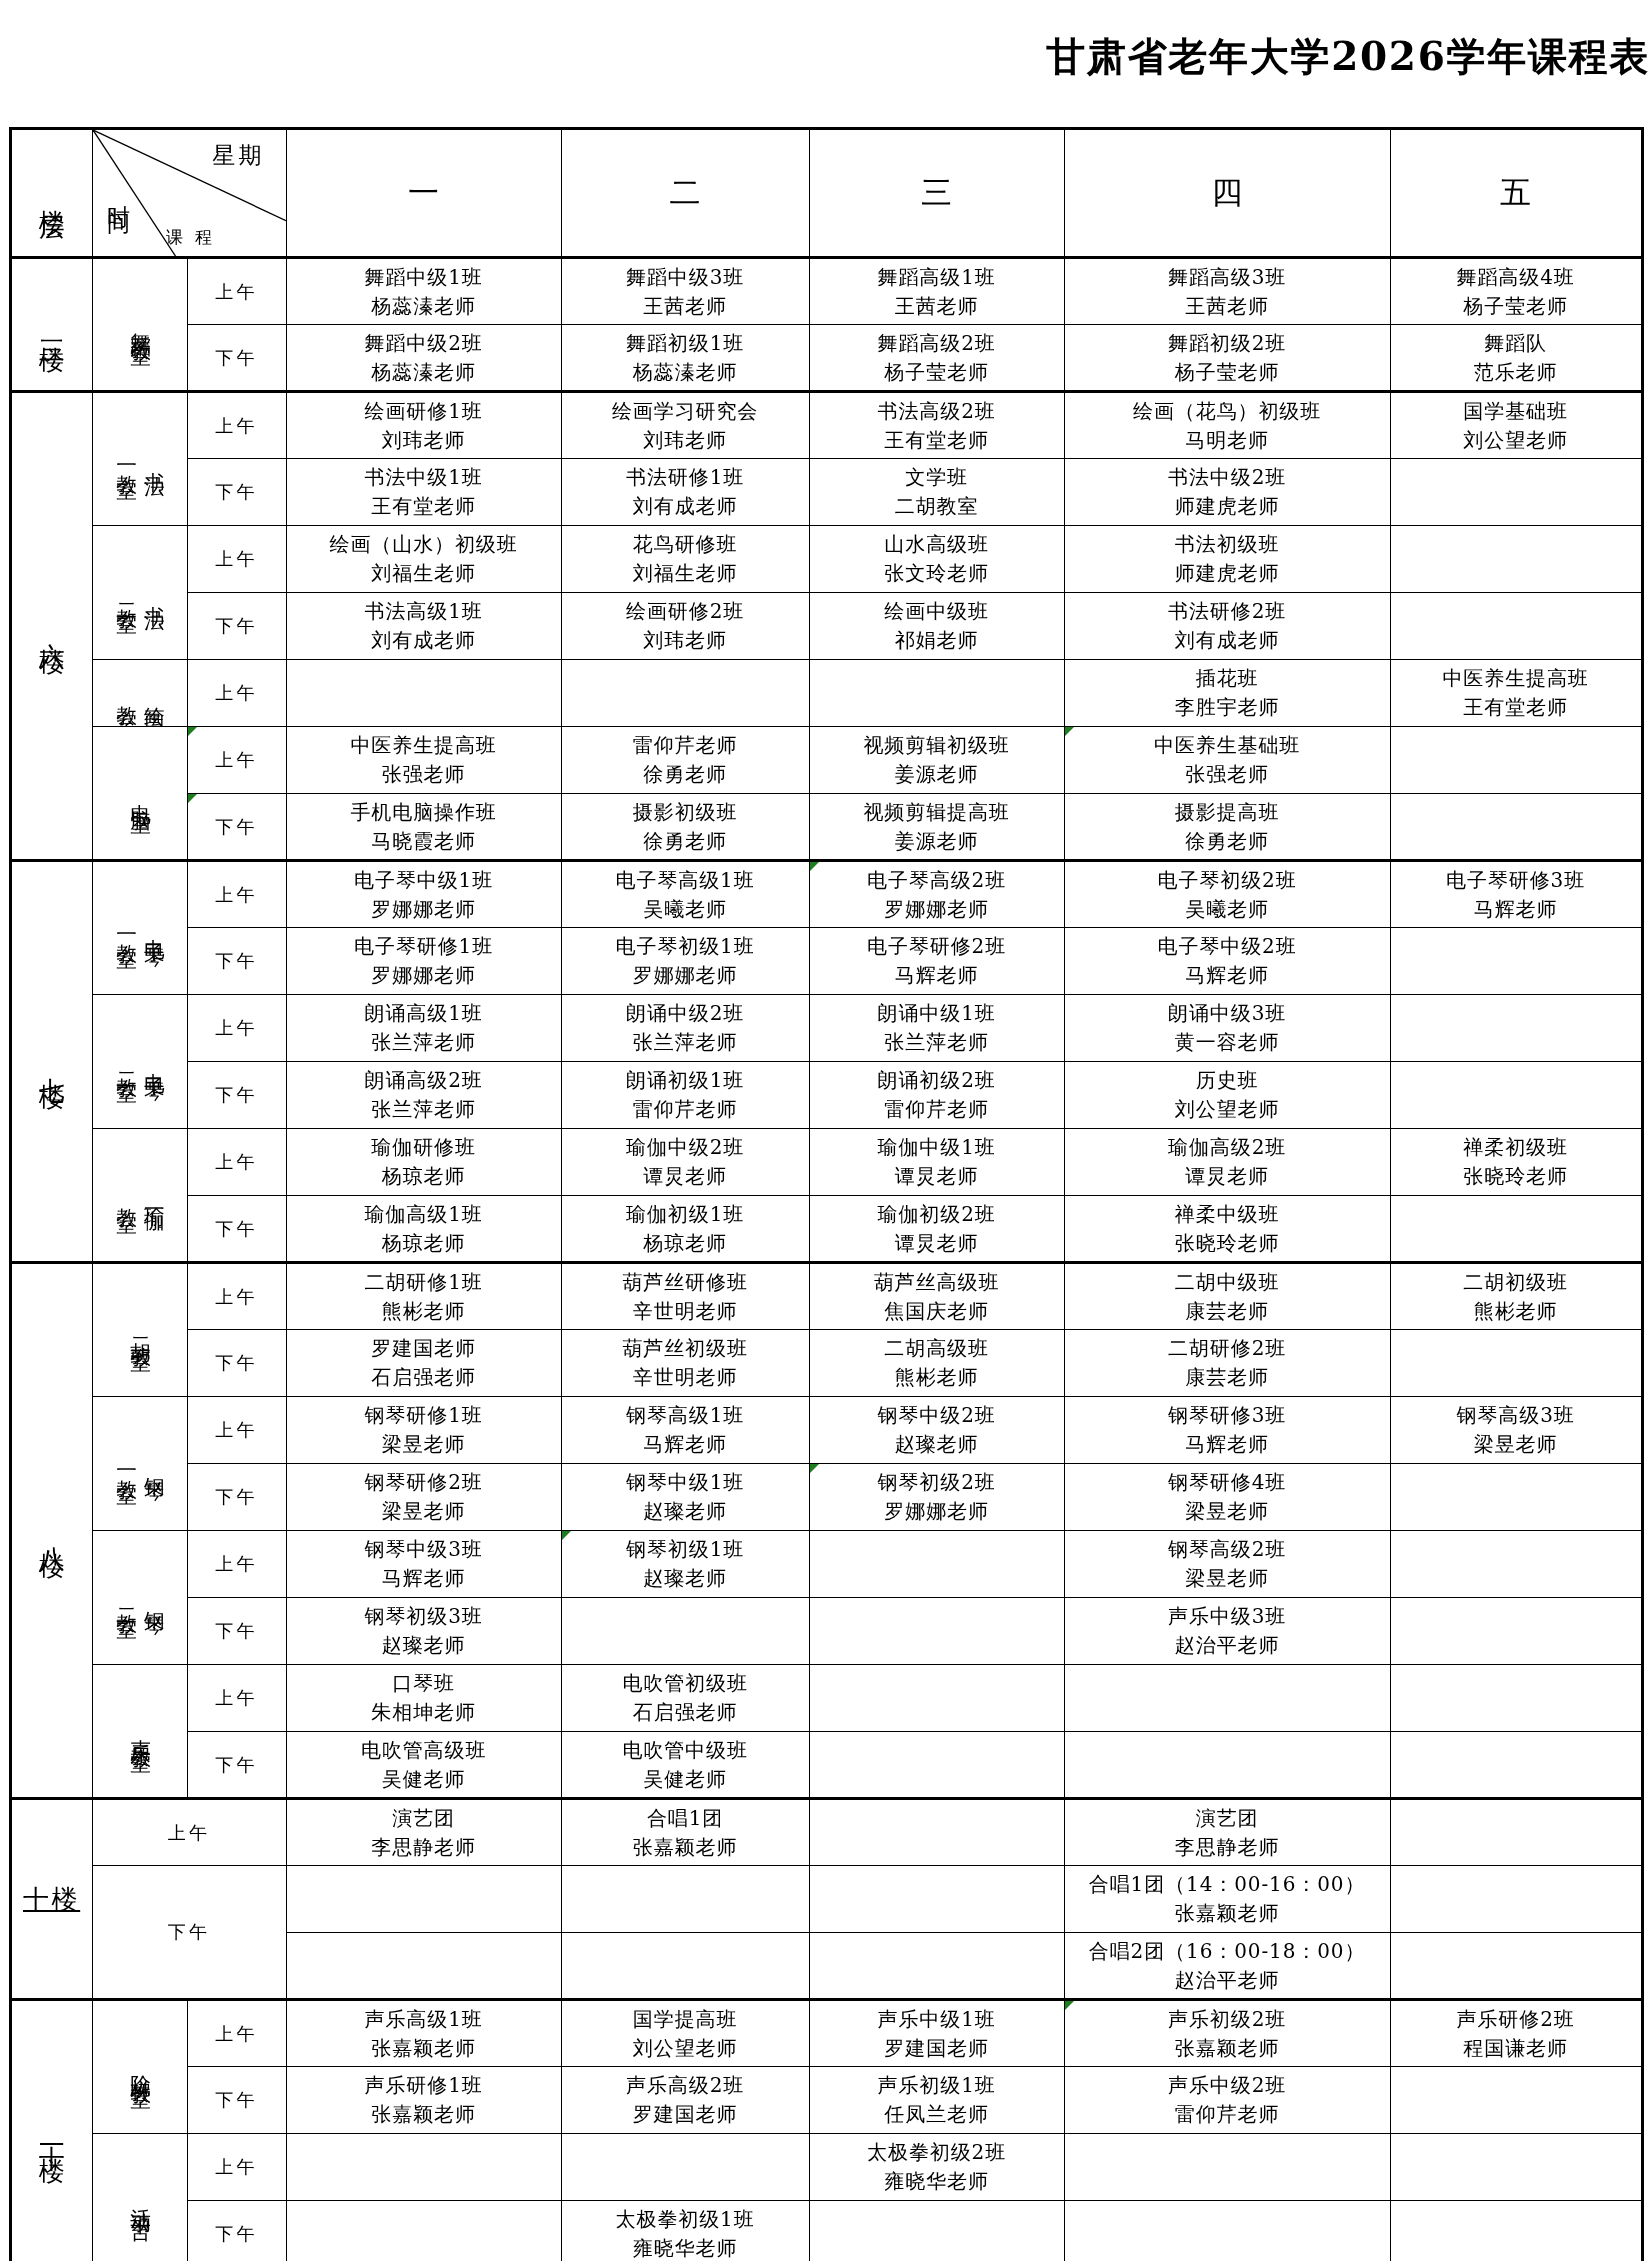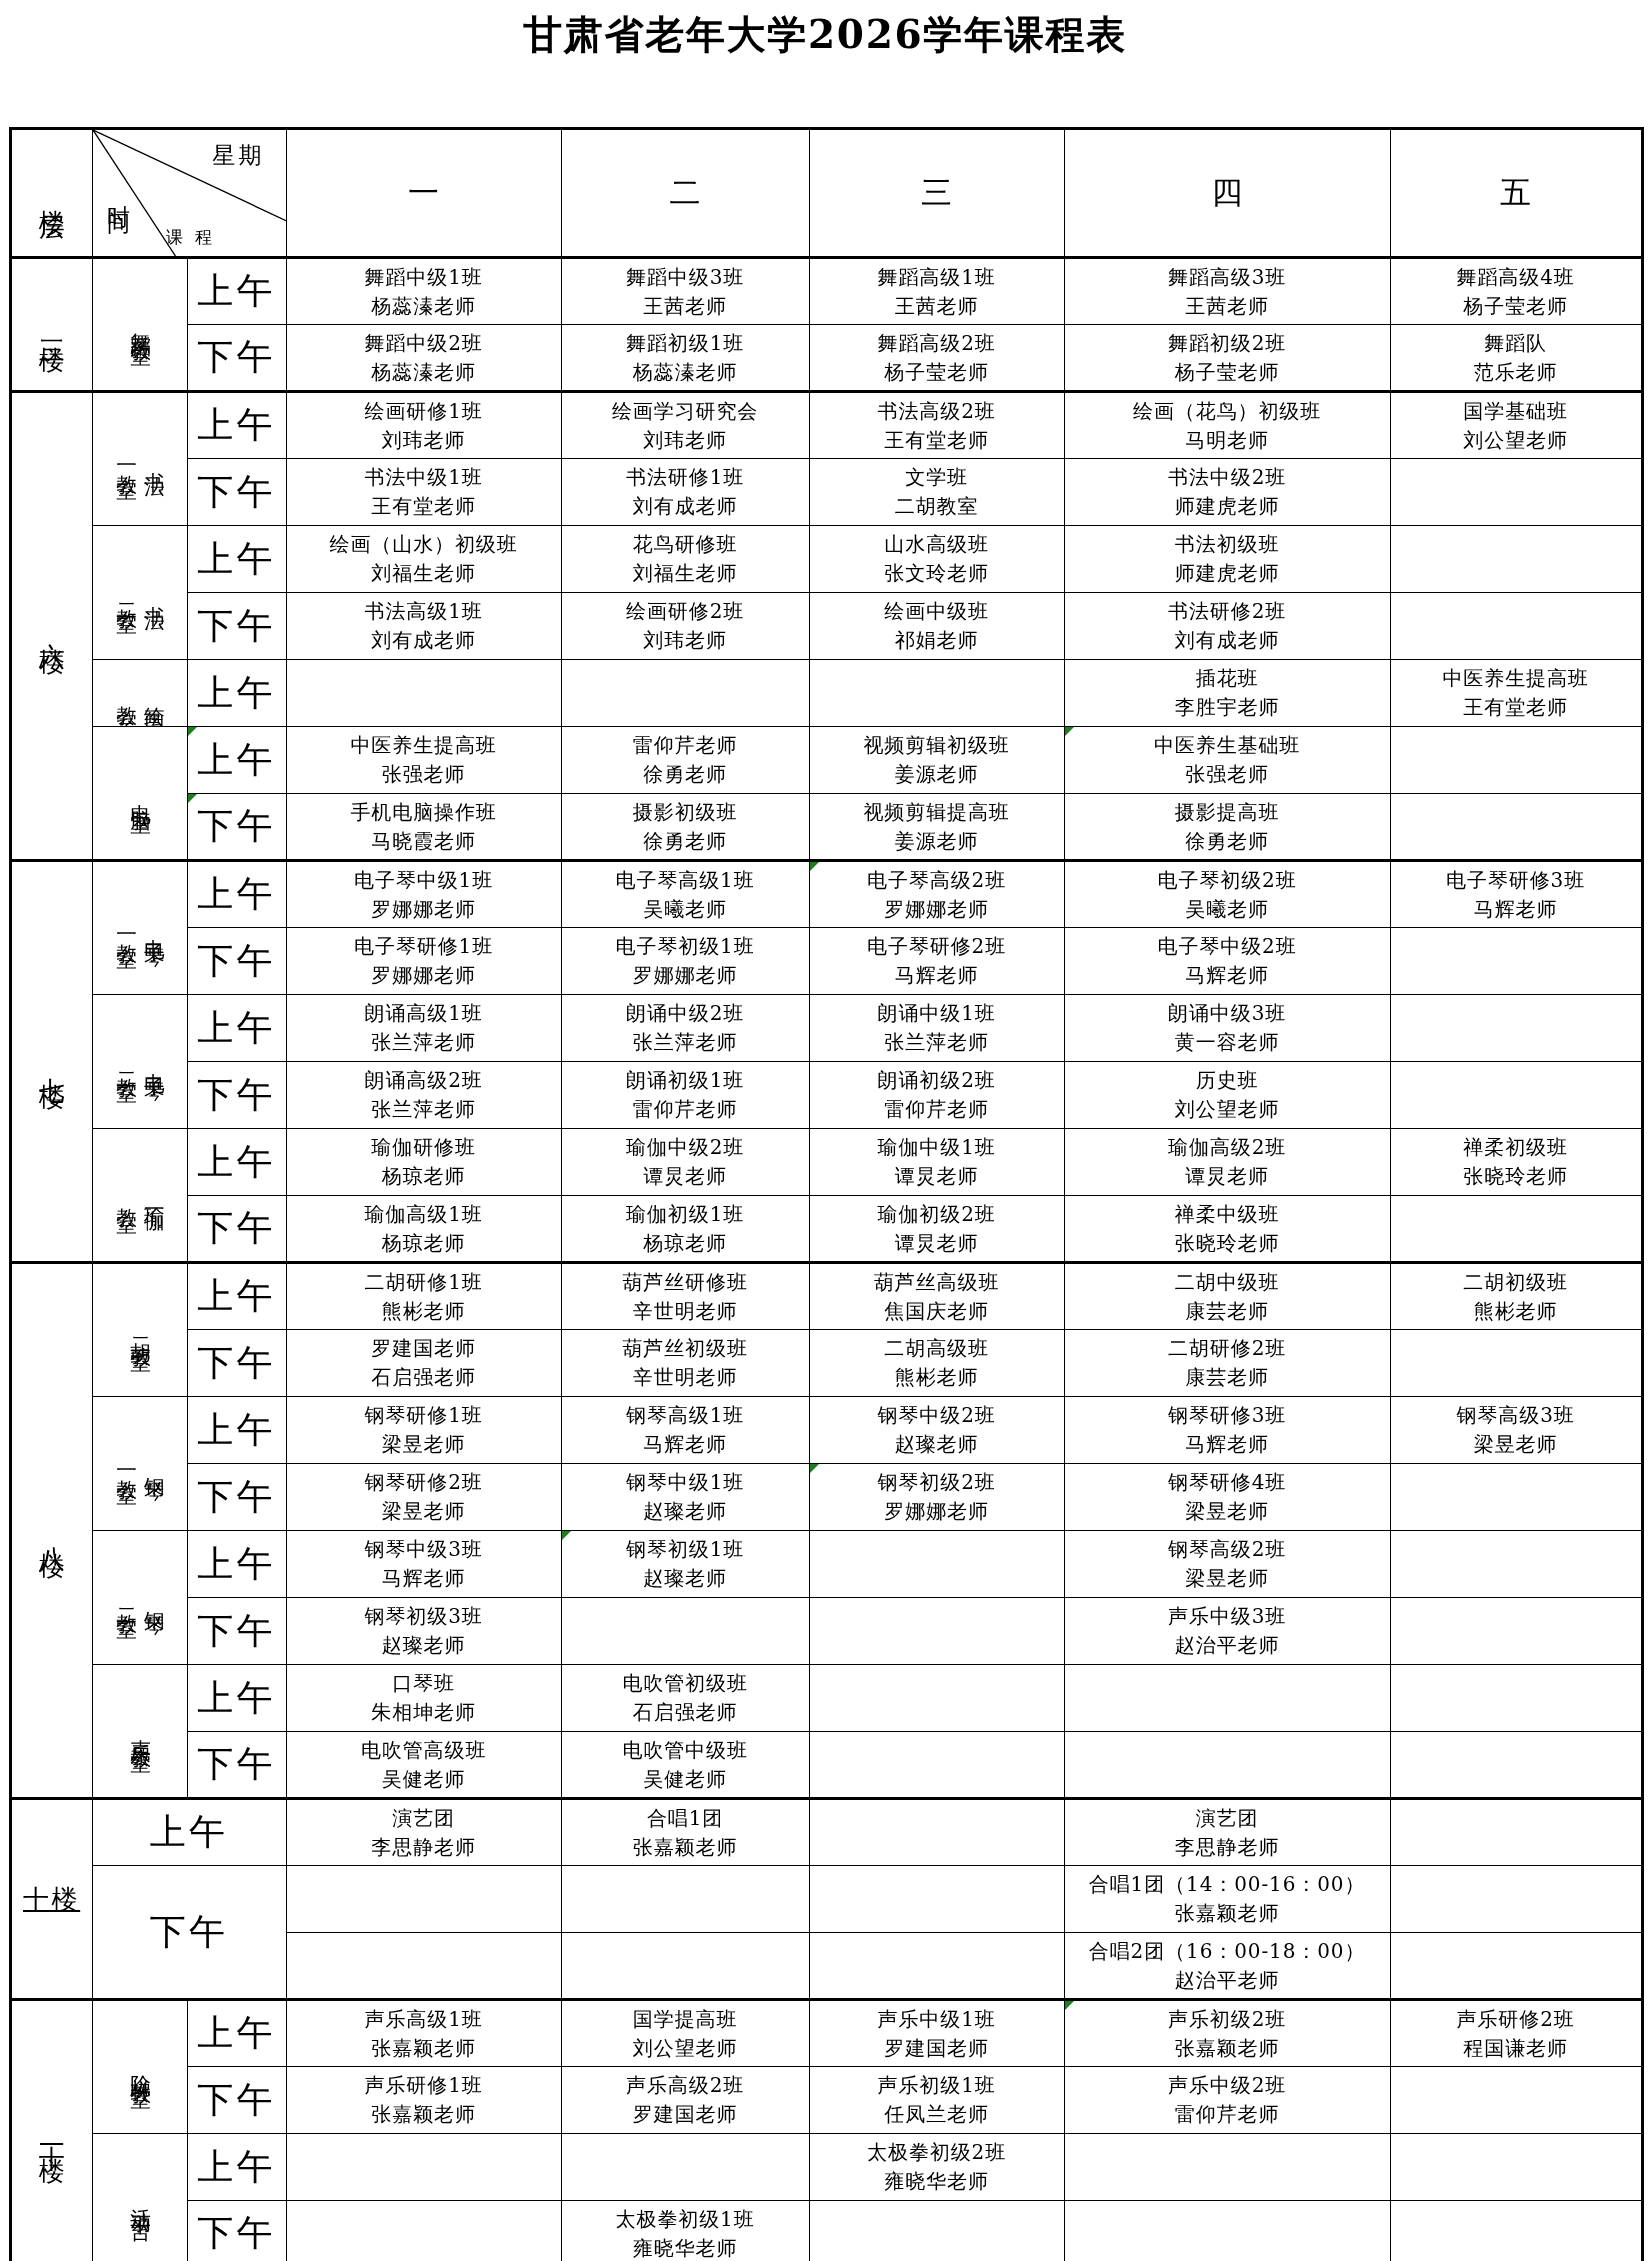--- a/index.html
+++ b/index.html
@@ -1,41 +1,41 @@
 <!DOCTYPE html>
 <html style="font-size:13.7px"><head>
 <meta charset="utf-8">
 <style>
   html,body{margin:0;padding:0;}
   body{
     width:1650px;height:2261px;position:relative;background:#ffffff;
     font-family:"DejaVu Serif","Liberation Serif",serif;color:#000;overflow:hidden;
   }
   .title{
-    position:absolute;top:8px;left:0;width:100%;text-align:center;
+    position:absolute;top:30px;left:0;width:100%;text-align:right;
     font-size:39px;font-weight:bold;letter-spacing:1.7px;
   }
   table.grid{
     position:absolute;left:8.6px;top:127px;border-collapse:collapse;table-layout:fixed;
     width:1633px;border:3.4px solid #000;
   }
   td{border:1.7px solid #000;text-align:center;vertical-align:middle;padding:0;
      position:relative;overflow:hidden;}
   tr.head{height:129px;}
   tr.head td{border-bottom:3.4px solid #000;}
   tbody tr{height:67px;}
   tr.floor-first td{border-top:3.4px solid #000;}
   .vtext{
     writing-mode:vertical-rl;text-orientation:upright;white-space:pre-line;
     display:inline-block;vertical-align:middle;letter-spacing:6px;line-height:1.35;
   }
   .floor-lab{font-size:26px;}
   .floor-lab-h{font-size:26px;letter-spacing:2.6px;text-decoration:underline;}
   .room-lab{font-size:20.6px;letter-spacing:4.3px;}
-  .time-lab{font-size:36px;letter-spacing:3.4px;}
+  .time-lab{font-size:18px;letter-spacing:3.4px;}
   td.day-h{font-size:31px;}
   .cname,.cteacher{font-size:20px;line-height:29px;letter-spacing:0.9px;}
   .flag{
     position:absolute;top:0;left:0;width:0;height:0;
     border-top:9.4px solid #1e7d1e;border-right:9.4px solid transparent;
   }
   td.diag{padding:0;margin-left:27px;}
   .dlines{position:absolute;left:0;top:0;width:100%;height:100%;}
   .dlines line{stroke:#000;stroke-width:1.6;}
   .corner-week{position:absolute;top:10.3px;right:20.6px;font-size:23px;letter-spacing:3.4px;}

